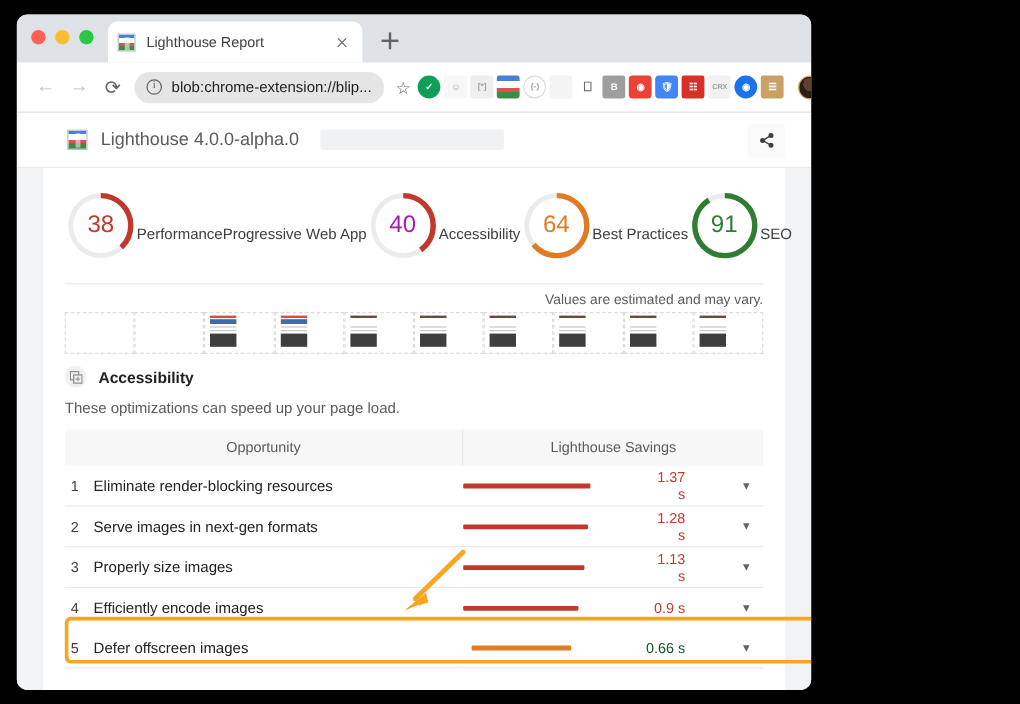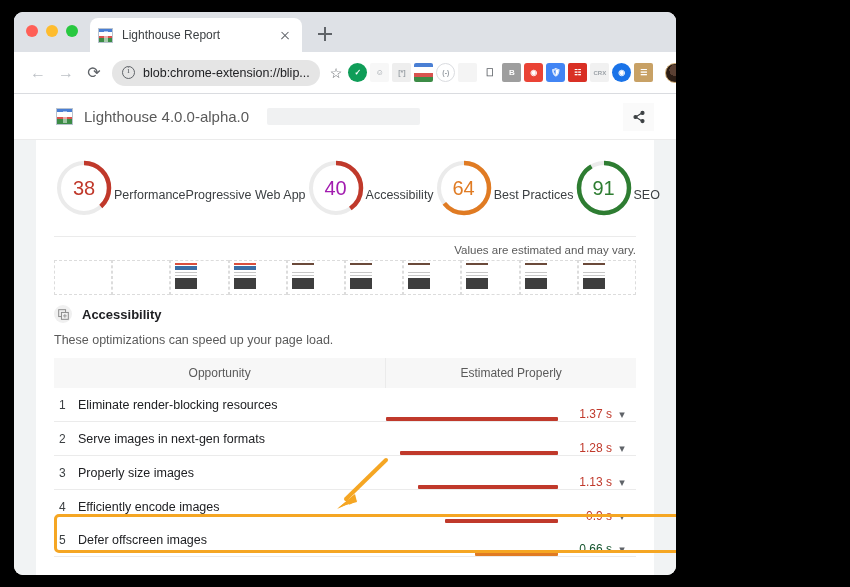--- a/index.html
+++ b/index.html
@@ -272,21 +272,21 @@
     font-size: 12px; font-weight: normal; color: #5a5a5a;
     padding: 8px 0;
     text-align: center;
   }
   th.c-opportunity { border-right: 1px solid #ebebeb; }
   table.opp td { padding: 0; border-bottom: 1px solid #ebebeb; }
   tr.opp-row { height: 33px; }
   .cell-inner { display: flex; align-items: center; height: 33px; }
   .rank { width: 24px; flex: 0 0 24px; text-align: left; font-size: 12px; color: #3c4043; padding-left: 5px; }
   .oppname { font-size: 12.5px; color: #202124; }
-  .savings-cell { display: flex; align-items: flex-end; justify-content: flex-end; height: 33px; padding-right: 4px; }
+  .savings-cell { display: flex; align-items: center; justify-content: flex-end; height: 33px; padding-right: 4px; gap: 41px; }
   .bar { height: 4px; border-radius: 1px; margin-right: 12px; }
   .sav-val { font-size: 12px; width: 42px; text-align: right; }
   .chev {
     width: 20px; flex: 0 0 20px;
     display: flex; align-items: center; justify-content: center;
     color: #5f6368; font-size: 11px; cursor: pointer;
   }
   tr.highlight td { border-bottom: none; }
   .highlight-box {
     position: absolute;
@@ -514,21 +514,21 @@
         <div class="opp-sub">These optimizations can speed up your page load.</div>
 
         <table class="opp">
           <colgroup>
               <col style="width:57%">
               <col style="width:43%">
             </colgroup>
           <thead>
             <tr>
               <th class="c-opportunity">Opportunity</th>
-              <th>Estimated Properly</th>
+              <th>Lighthouse Savings</th>
             </tr>
           </thead>
           <tbody id="opp-body">
               <tr class="opp-row">
                 <td>
                   <div class="cell-inner">
                     <span class="rank">1</span>
                     <span class="oppname">Eliminate render-blocking resources</span>
                   </div>
                 </td>

